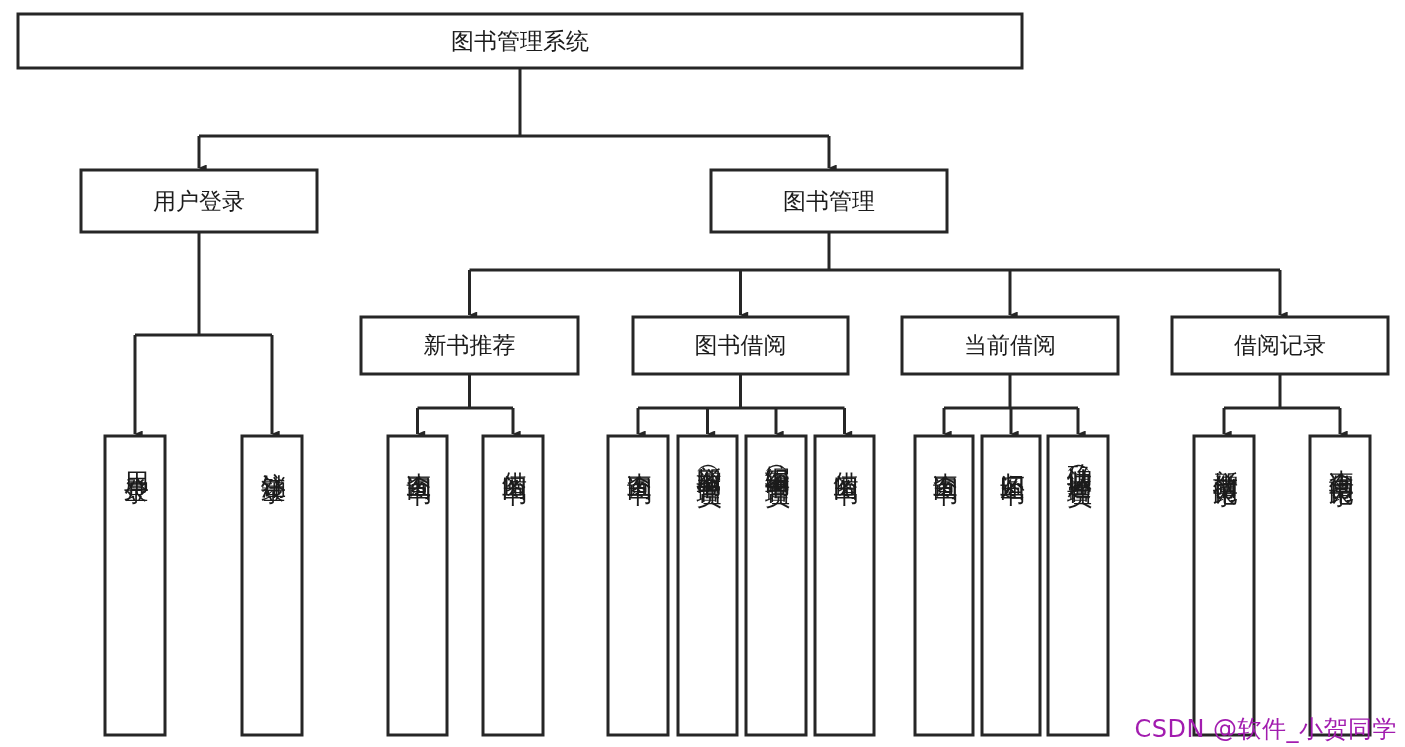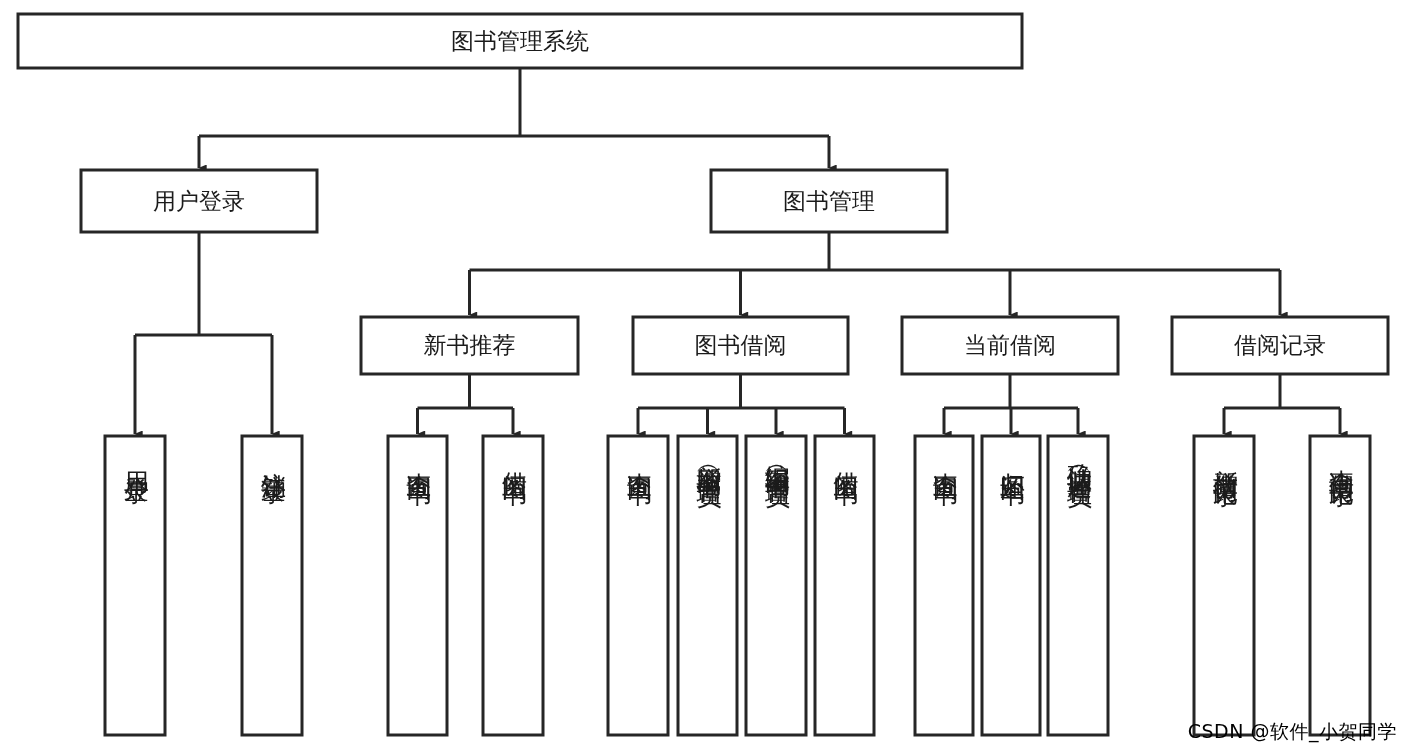--- a/index.html
+++ b/index.html
@@ -24,22 +24,22 @@
     writing-mode:vertical-rl;
     text-orientation:upright;
     glyph-orientation-vertical:0;
     letter-spacing:3px;
   }
   .watermark{
     position:absolute;
     right:8px;
     bottom:2px;
     font-family:"DejaVu Sans","Liberation Sans",sans-serif;
-    font-size:19px;
-    color:#000000;
+    font-size:24px;
+    color:#a21caf;
     letter-spacing:0.5px;
     pointer-events:none;
     white-space:pre;
   }
 </style>
 </head>
 <body>
 
 <div id="diagram-root">
 

